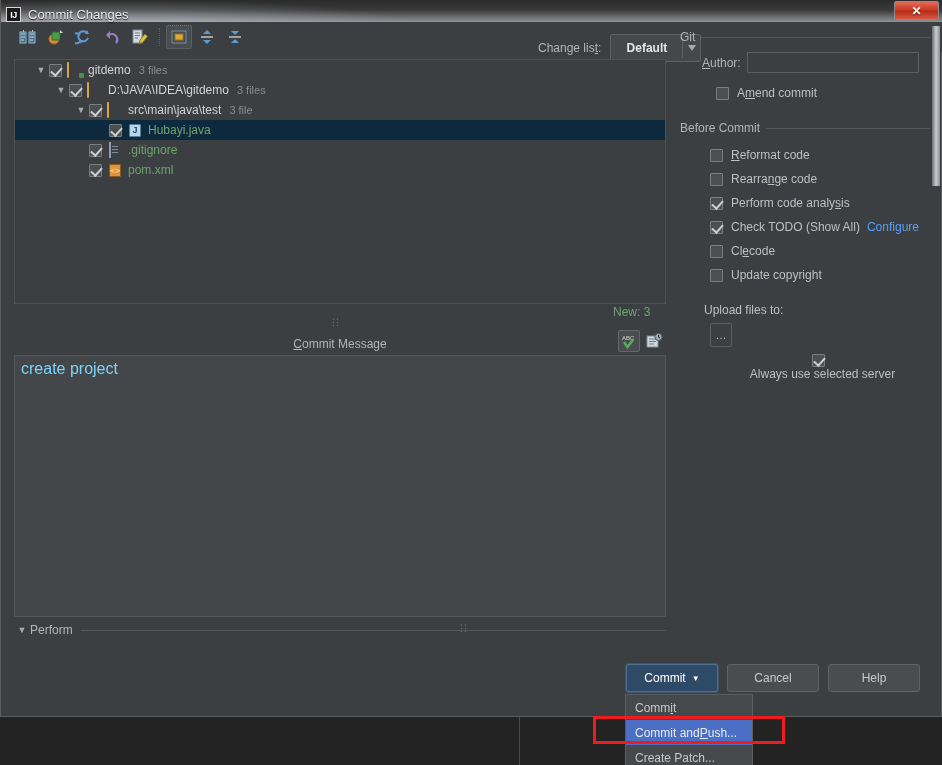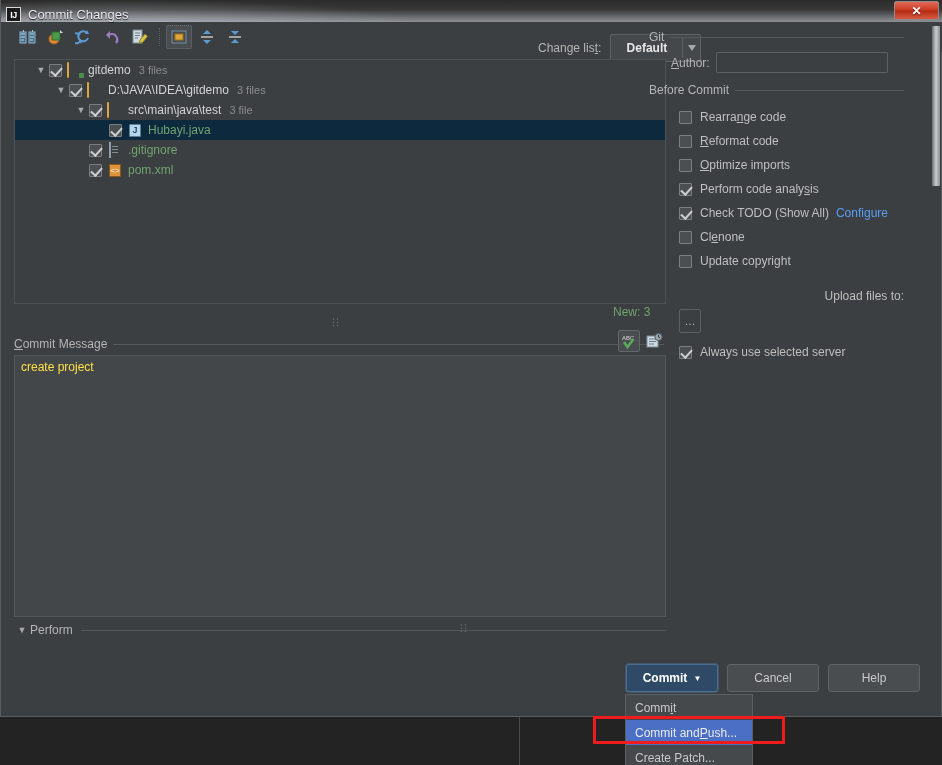--- a/index.html
+++ b/index.html
@@ -216,21 +216,21 @@
   .split-dots {
     position: absolute;
     color: #6a6d6f; font-size: 11px; letter-spacing: 1px;
     line-height: 6px;
   }
 
   
   #commit-msg-header {
     position: absolute; left: 13px; top: 337px;
     width: 652px; height: 14px;
-    display: flex; align-items: center;
+    display: flex; align-items: center; flex-direction: column;
   }
   #commit-msg-label { color: #b4b4b4; font-size: 12px; white-space: nowrap; }
   #commit-msg-label u { text-decoration: underline; }
   #commit-msg-rule {
     flex: 1; height: 1px; background: #555859; margin-left: 6px; margin-right: 2px;
   }
   #msg-tools {
     position: absolute; left: 617px; top: 330px;
     display: flex; align-items: center; gap: 4px;
   }
@@ -244,39 +244,39 @@
   .hist-btn {
     width: 20px; height: 20px;
     display: flex; align-items: center; justify-content: center;
   }
   #commit-textarea {
     position: absolute; left: 13px; top: 355px;
     width: 652px; height: 262px;
     background: #434749;
     border: 1px solid #53575a;
     padding: 4px 6px;
-    color: #fde047; font-size: 12px;
+    color: #7dd3fc; font-size: 16px;
     font-family: "Liberation Sans", sans-serif;
     overflow: hidden;
   }
 
   
   #details-row {
     position: absolute; left: 13px; top: 622px;
     width: 652px; height: 16px;
     display: flex; align-items: center;
   }
   #details-twisty { color: #a9a9a9; font-size: 9px; width: 16px; text-align: center; }
   #details-label { color: #b4b4b4; font-size: 12px; }
   #details-rule { flex: 1; height: 1px; background: #555859; margin-left: 8px; }
 
   
   #right-pane {
-    position: absolute; left: 648px; top: 30px;
-    width: 255px; height: 420px; text-align: right;
+    position: absolute; left: 679px; top: 30px;
+    width: 255px; height: 420px;
   }
   .group-header {
     display: flex; align-items: center; height: 14px;
     margin-bottom: 8px;
   }
   .group-title { color: #b4b4b4; font-size: 12px; white-space: nowrap; }
   .group-rule { flex: 1; height: 1px; background: #555859; margin-left: 6px; }
 
   .field-row { display: flex; align-items: center; margin-left: 22px; margin-bottom: 8px; }
   .field-label { color: #b4b4b4; font-size: 12px; }
@@ -364,21 +364,21 @@
     display: flex; align-items: center; justify-content: center;
     font-size: 12px;
     border: 1px solid #5f6365;
     background: #4a4d4f;
     color: #c8c8c8;
   }
   #commit-button {
     left: 625px; top: 4px; width: 92px;
     background: #2e4a66;
     border: 1px solid #4b6f93;
-    color: #ffffff; font-weight: bold;
+    color: #ffffff; font-weight: normal;
     box-shadow: 0 0 0 1px rgba(80,130,180,0.35);
   }
   #commit-btn-arrow { margin-left: 6px; font-size: 8px; }
   #cancel-button { left: 726px; top: 4px; width: 92px; }
   #help-button { left: 827px; top: 4px; width: 92px; }
 
   
   #commit-menu {
     position: absolute;
     left: 625px; top: 694px;
@@ -591,64 +591,64 @@
     <div class="group-header">
       <span class="group-title">Git</span>
       <span class="group-rule"></span>
     </div>
 
     <div class="field-row">
       <span class="field-label"><u>A</u><span>uthor:</span></span>
       <div id="author-input"></div>
     </div>
 
+    <div class="opt-row" style="margin-left:36px; margin-bottom:16px;">
+      <span class="opt-cb"></span>
+      <span class="opt-label"><span>A</span><u>m</u><span>end commit</span></span>
+    </div>
 
     <div class="group-header" style="margin-top:10px;">
       <span class="group-title">Before Commit</span>
       <span class="group-rule"></span>
     </div>
 
     <div class="opt-row">
       <span class="opt-cb"></span>
-      <span class="opt-label"><span>Rearra</span><u>n</u><span>ge code</span></span>
+      <span class="opt-label"><u>R</u><span>eformat code</span></span>
     </div>
     <div class="opt-row">
       <span class="opt-cb"></span>
-      <span class="opt-label"><u>R</u><span>eformat code</span></span>
-    </div>
-    <div class="opt-row">
-      <span class="opt-cb"></span>
-      <span class="opt-label"><u>O</u><span>ptimize imports</span></span>
+      <span class="opt-label"><span>Rearra</span><u>n</u><span>ge code</span></span>
     </div>
     <div class="opt-row">
       <span class="opt-cb checked"></span>
       <span class="opt-label"><span>Perform code analy</span><u>s</u><span>is</span></span>
     </div>
     <div class="opt-row">
       <span class="opt-cb checked"></span>
       <span class="opt-label">Check TODO (Show All)</span>
       <span class="link">Configure</span>
     </div>
     <div class="opt-row">
       <span class="opt-cb"></span>
-      <span class="opt-label"><span>Cl</span><u>e</u><span>none</span></span>
+      <span class="opt-label"><span>Cl</span><u>e</u><span>code</span></span>
     </div>
     <div class="opt-row" style="margin-bottom:16px;">
       <span class="opt-cb"></span>
       <span class="opt-label">Update copyright</span>
     </div>
 
 
     <div id="upload-label">Upload files to:</div>
 
     <div id="upload-row">
       <div id="upload-ellipsis">…</div>
     </div>
 
-    <div class="opt-row" style="margin-left:30px;">
+    <div class="opt-row" style="margin-left:30px;flex-direction:column;">
       <span class="opt-cb checked"></span>
       <span class="opt-label">Always use selected server</span>
     </div>
 
   </div>
 
   <div id="right-scrollbar">
     <div id="right-scroll-thumb"></div>
   </div>
 

